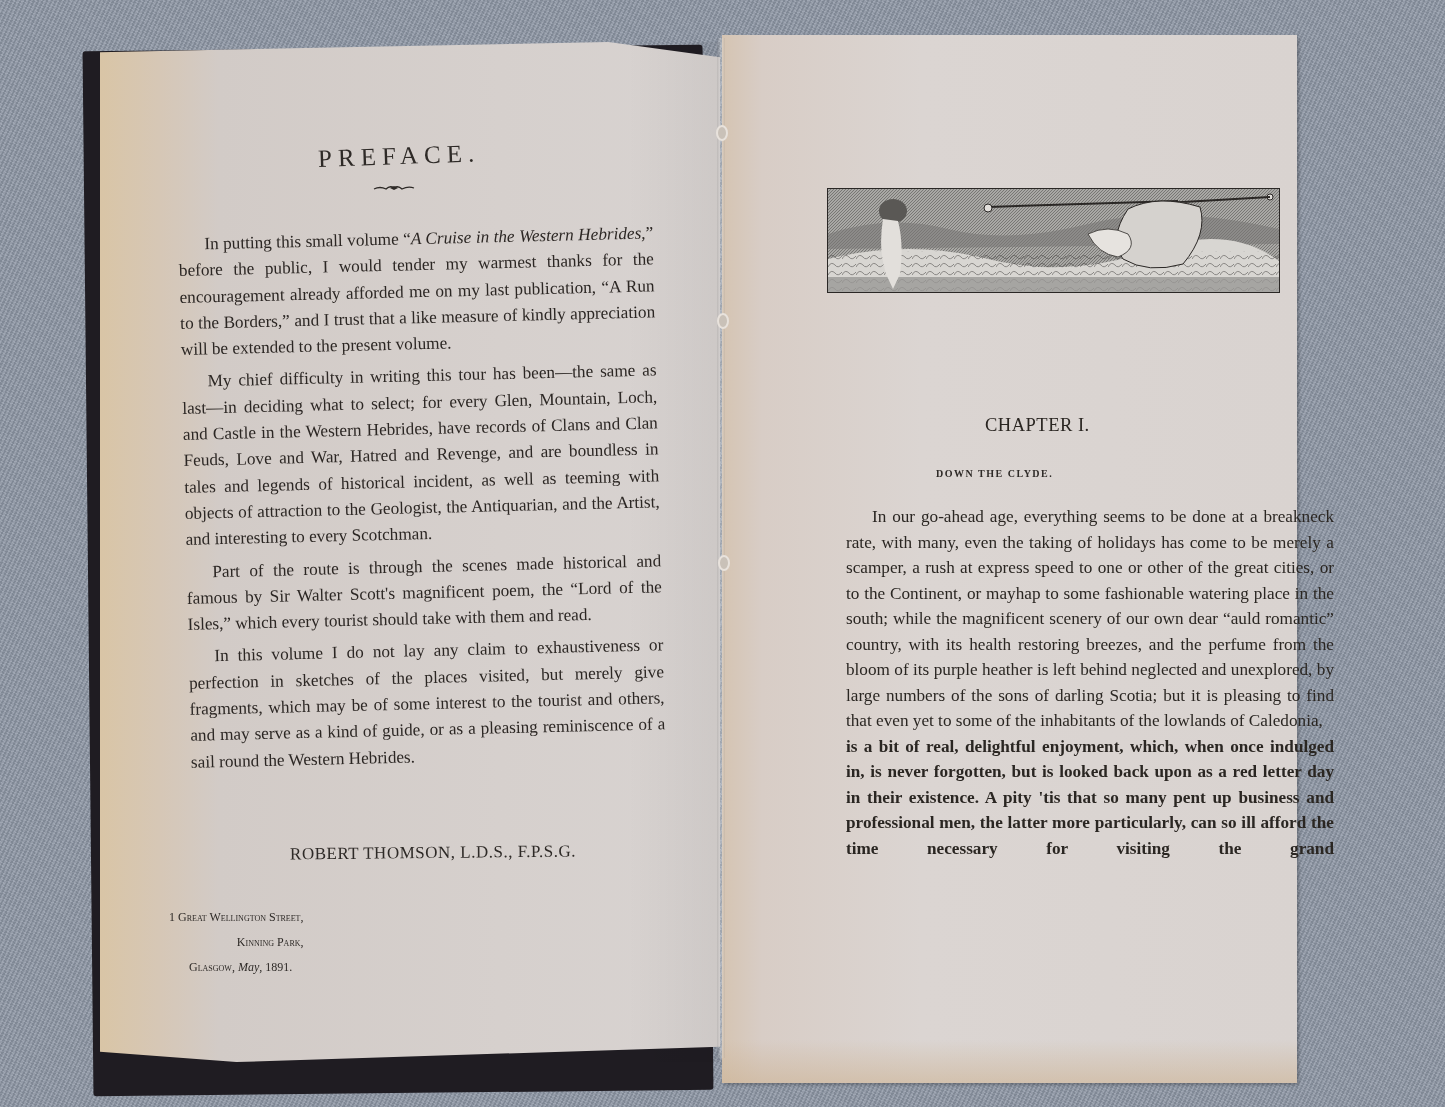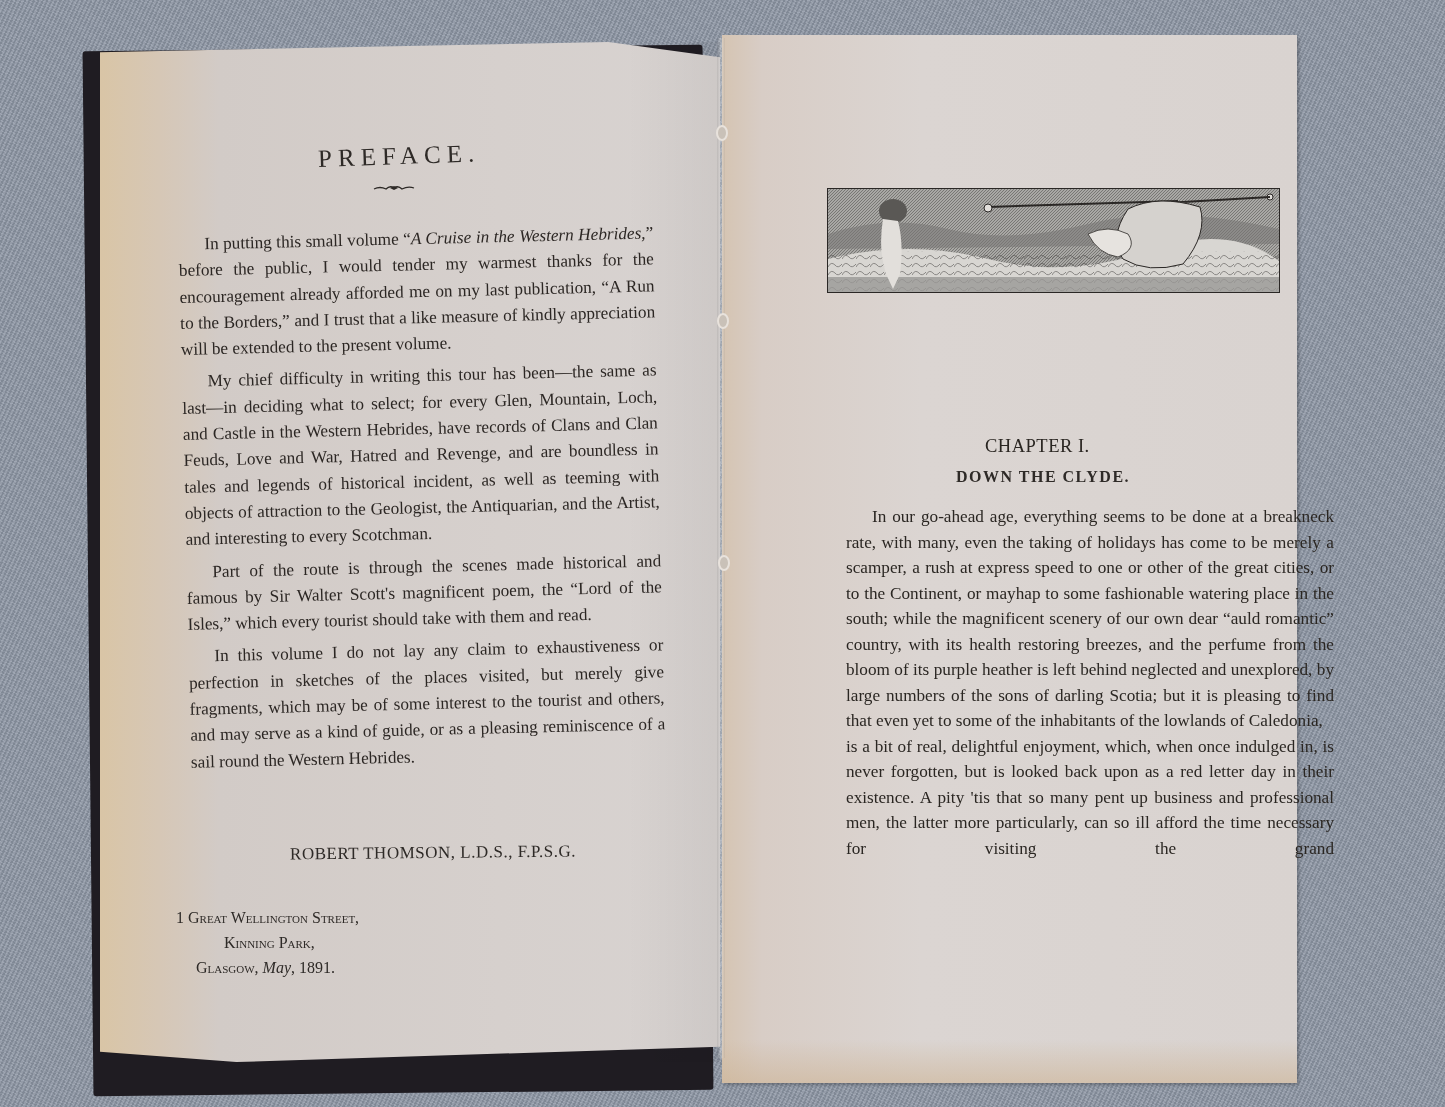--- a/index.html
+++ b/index.html
@@ -53,42 +53,42 @@
     font-size:17.2px; line-height:26.3px; text-align:justify; color:#2c2724;
     transform: rotate(-1.4deg); transform-origin: left top;
   }
   .left-text p { margin:0 0 6px 0; text-indent:26px; }
   .left-text p.first { text-indent:26px; }
   .left-text .ital { font-style:italic; }
   .signature {
     position:absolute; left:290px; top:843px; font-size:17px; letter-spacing:0.5px;
     color:#2e2a27; transform: rotate(-0.6deg);
   }
-  .address { position:absolute; left:176px; top:905px; font-size:16px; line-height:25px; color:#2e2a27; font-variant: small-caps; }
+  .address { position:absolute; left:169px; top:905px; font-size:12px; line-height:25px; color:#2e2a27; font-variant: small-caps; }
   .address div { white-space:nowrap; }
-  .address .l2 { padding-left:48px; }
+  .address .l2 { padding-left:48px;text-align:right; }
   .address .l3 { padding-left:20px;font-family:Liberation Serif, serif; }
   .address em { font-variant:normal; }
 
   
   .vignette {
     position:absolute; left:827px; top:188px; width:451px; height:103px;
     border:1.5px solid #2a2725; background:#9a9a98; overflow:hidden;
   }
-  .chapter-title { position:absolute; left:985px; top:436px; font-size:18.5px; letter-spacing:0.5px; color:#2a2622; }
-  .chapter-sub { position:absolute; left:956px; top:468px; font-size:16px; letter-spacing:1.5px; font-weight:bold; color:#2e2a27; }
+  .chapter-title { position:absolute; left:985px; top:415px; font-size:18.5px; letter-spacing:0.5px; color:#2a2622; }
+  .chapter-sub { position:absolute; left:936px; top:468px; font-size:10px; letter-spacing:1.5px; font-weight:bold; color:#2e2a27; }
   .right-text {
     position:absolute; left:806px; top:504px; width:488px;
     font-size:17.2px; line-height:25.5px; text-align:justify; color:#2a2622;margin-left:40px;
   }
   .right-text p { margin:0; }
   .right-text p.indent { text-indent:26px; }
   .verse { padding-left:62px; line-height:20px; margin:2px 0 4px 0; }
   .verse div:nth-child(2) { padding-left:8px; }
-  .right-text .last { text-align-last:justify; }
+  .right-text .last { text-align-last:justify;font-weight:bold; }
 </style>
 </head>
 <body>
 
 <div class="cover-left"></div>
 <div class="page-left"></div>
 <div class="page-left-inner-shadow"></div>
 <div class="page-right"></div>
 <div class="page-right-bottom"></div>
 <div class="gutter"></div>

